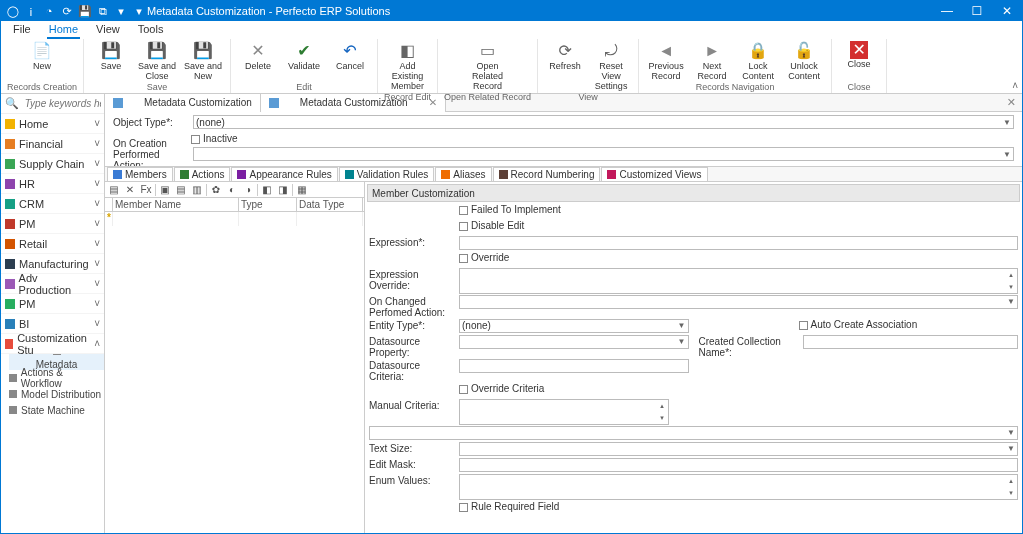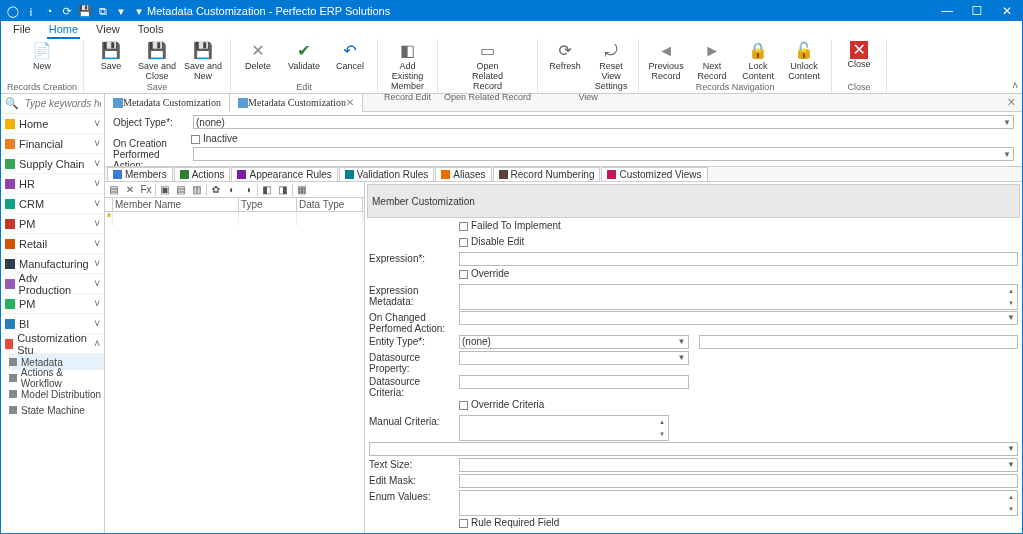--- a/index.html
+++ b/index.html
@@ -33,26 +33,26 @@
   
   
   .sidebar { width:104px; border-right:1px solid #ccc; display:flex; flex-direction:column; overflow:hidden;}
   .search { height:20px; display:flex; align-items:center; gap:4px; padding:0 4px; border-bottom:1px solid #eee;}
   .search input { border:none; outline:none; font-size:10px; width:80px; font-style:italic; color:#999;}
   .navitem { height:20px; display:flex; align-items:center; gap:4px; padding:0 4px; font-size:11px; justify-content:space-between; border-bottom:1px solid #f4f4f4;}
   .navitem .nlabel { display:flex; align-items:center; gap:4px;}
   .navitem .nic { width:10px; height:10px; display:inline-block;}
   .subnav { padding-left:8px;}
   .subnav .snitem { height:16px; display:flex; align-items:center; gap:4px; font-size:10px; color:#444;}
-  .subnav .snitem.sel { background:#e5f1fb;}
+  .subnav .snitem.sel { background:#e5f1fb;flex-direction:column;}
   
   
   .main { flex:1; display:flex; flex-direction:column; overflow:hidden;}
   .doctabs { height:18px; background:#f7f7f7; display:flex; align-items:center; border-bottom:1px solid #ccc;}
-  .doctab { height:18px; display:flex; align-items:center; gap:0; padding:0 8px; border-right:1px solid #ccc; font-size:10px; background:#fff;font-family:Liberation Serif, serif;}
+  .doctab { height:18px; display:flex; align-items:center; gap:21px; padding:0 8px; border-right:1px solid #ccc; font-size:10px; background:#fff;}
   .doctab .tic { width:10px; height:10px; background:#5a9bd5; display:inline-block;}
   .doctab .close { font-size:10px; color:#888;}
 
   .formrow { display:flex; align-items:center; height:16px; padding:0 4px; font-size:10px; gap:4px;}
   .formrow label { width:76px; text-align:left;}
   .formrow .field { flex:1; height:14px; border:1px solid #bbb; background:#fff; display:flex; align-items:center; padding:0 2px; font-size:10px; position:relative;}
   .formrow .field .dd { position:absolute; right:2px; font-size:8px; color:#666;}
   .chk { display:inline-flex; align-items:flex-end; gap:3px; font-size:10px;}
   .chk .box { width:9px; height:9px; border:1px solid #888; background:#fff;}
 
@@ -66,21 +66,21 @@
   .gridtb { height:16px; display:flex; align-items:center; gap:2px; padding:0 2px; border-bottom:1px solid #ccc;}
   .gridtb span { width:14px; height:14px; display:flex; align-items:center; justify-content:center; font-size:10px; color:#555;}
   .gridhead { height:14px; display:flex; border-bottom:1px solid #ccc; font-size:10px; color:#555;}
   .gridhead div { border-right:1px solid #ccc; padding:0 2px; display:flex; align-items:center;}
   .gridbody { flex:1; background:#fff;}
   .gridrow { height:14px; display:flex; font-size:10px;}
   .gridrow div { border-right:1px solid #eee; padding:0 2px;}
   .newrow { width:8px; color:#d9a400; font-weight:bold; }
 
   .detail { flex:1; overflow-y:auto; padding:2px;}
-  .panelhead { background:#e9e9e9; border:1px solid #ccc; height:16px; display:flex; align-items:center; padding:16px 4px; font-size:10px;}
+  .panelhead { background:#e9e9e9; border:1px solid #ccc; height:16px; display:flex; align-items:center; padding:8px 4px; font-size:10px;}
   .dform { padding:2px 2px; }
   .drow { display:flex; align-items:flex-start; min-height:15px; font-size:10px; gap:4px; margin-bottom:1px;}
   .drow label { width:86px; padding-top:1px;}
   .drow .dfield { flex:1; min-height:14px; border:1px solid #bbb; background:#fff; position:relative;}
   .drow .dfield.tall { height:26px;}
   .drow .dfield .dd { position:absolute; right:2px; top:1px; font-size:8px; color:#666;}
   .drow .dfield .spin { position:absolute; right:0; top:0; bottom:0; width:12px; display:flex; flex-direction:column;}
   .drow .dfield .spin span { flex:1; font-size:7px; display:flex; align-items:center; justify-content:center; color:#666;}
   .drow.chkrow { padding-left:90px;}
   .twocol { display:flex; gap:10px;}
@@ -463,21 +463,21 @@
                 <label>Expression*:</label>
                 <div class="dfield"></div>
               </div>
             <div class="drow chkrow">
                 <span class="chk">
                   <span class="box"></span>
                   <span>Override</span>
                 </span>
               </div>
             <div class="drow">
-                <label>Expression Metadata:</label>
+                <label>Expression Override:</label>
                 <div class="dfield tall">
                   <div class="spin">
                     <span>▴</span>
                     <span>▾</span>
                   </div>
                 </div>
               </div>
             <div class="drow">
                 <label>On Changed Perfomed Action:</label>
                 <div class="dfield">
@@ -496,21 +496,28 @@
                     <div class="dfield">
                       <span class="dd">▼</span>
                     </div>
                   </div>
                 <div class="drow">
                     <label>Datasource Criteria:</label>
                     <div class="dfield"></div>
                   </div>
               </div>
               <div class="col">
+                <div class="drow chkrow" style="padding-left:100px;">
+                    <span class="chk">
+                      <span class="box"></span>
+                      <span>Auto Create Association</span>
+                    </span>
+                  </div>
                 <div class="drow">
+                    <label style="width:100px;">Created Collection Name*:</label>
                     <div class="dfield"></div>
                   </div>
               </div>
             </div>
 
             <div class="drow chkrow">
                 <span class="chk">
                   <span class="box"></span>
                   <span>Override Criteria</span>
                 </span>

